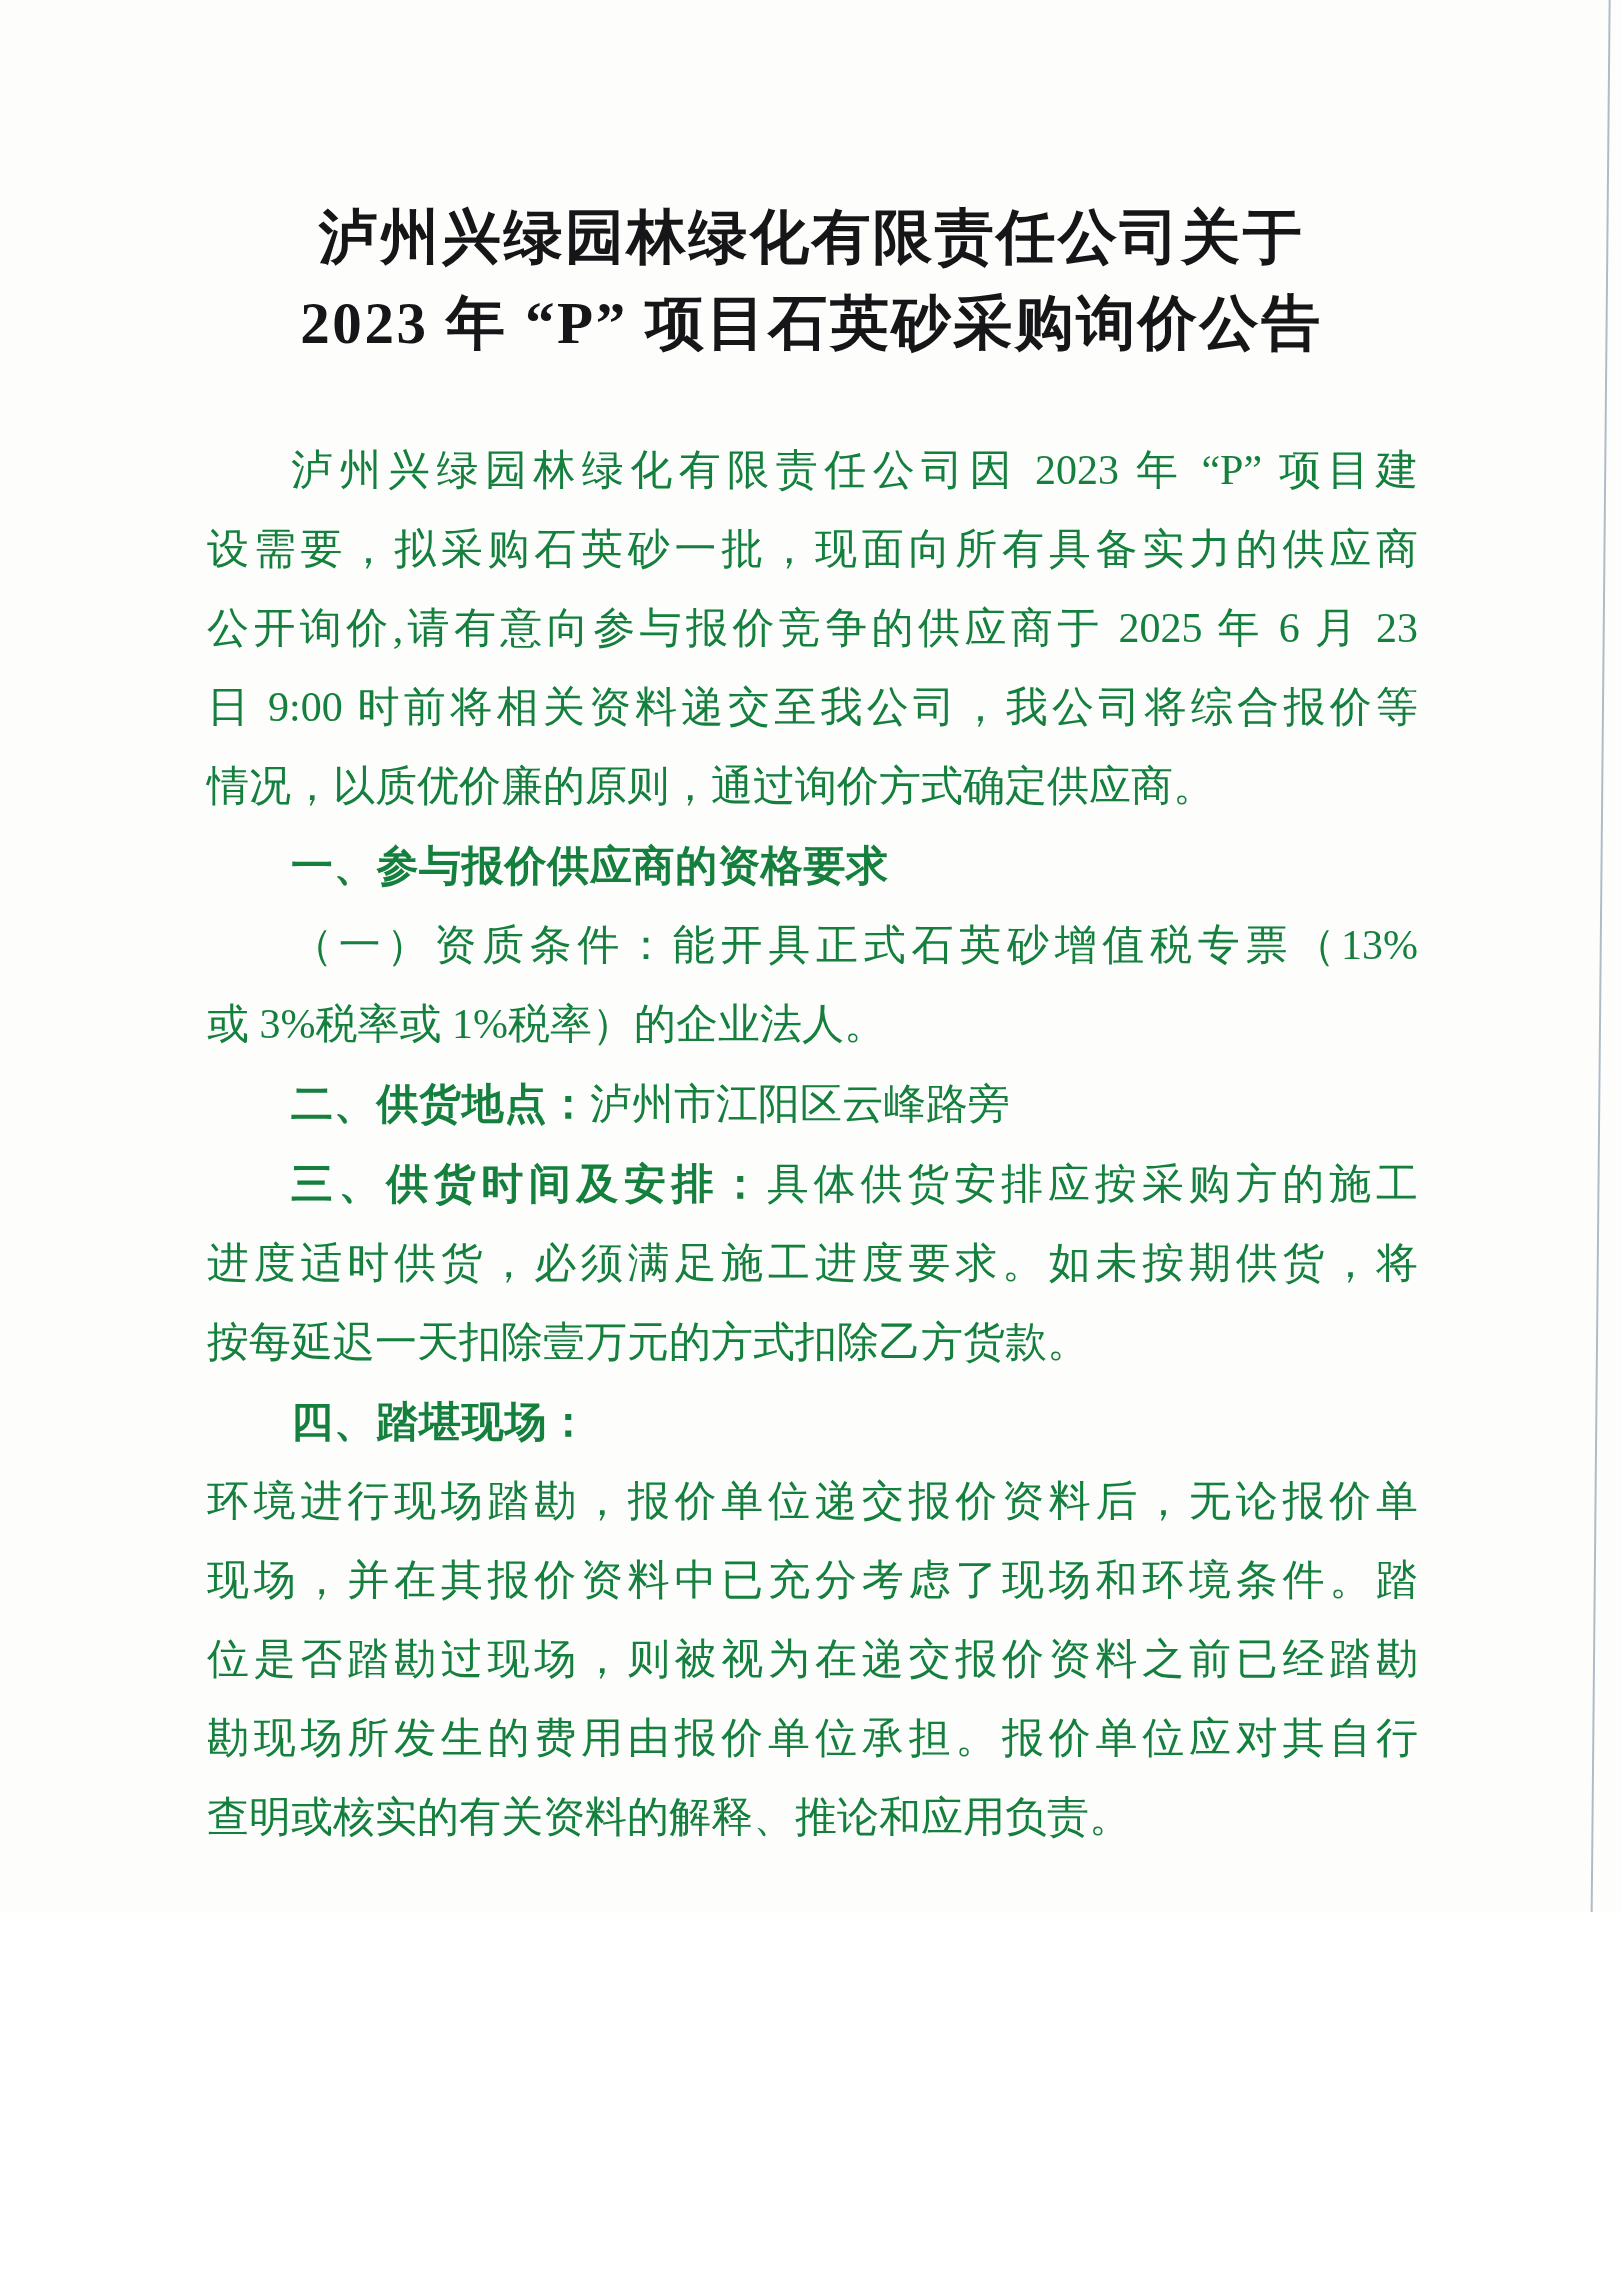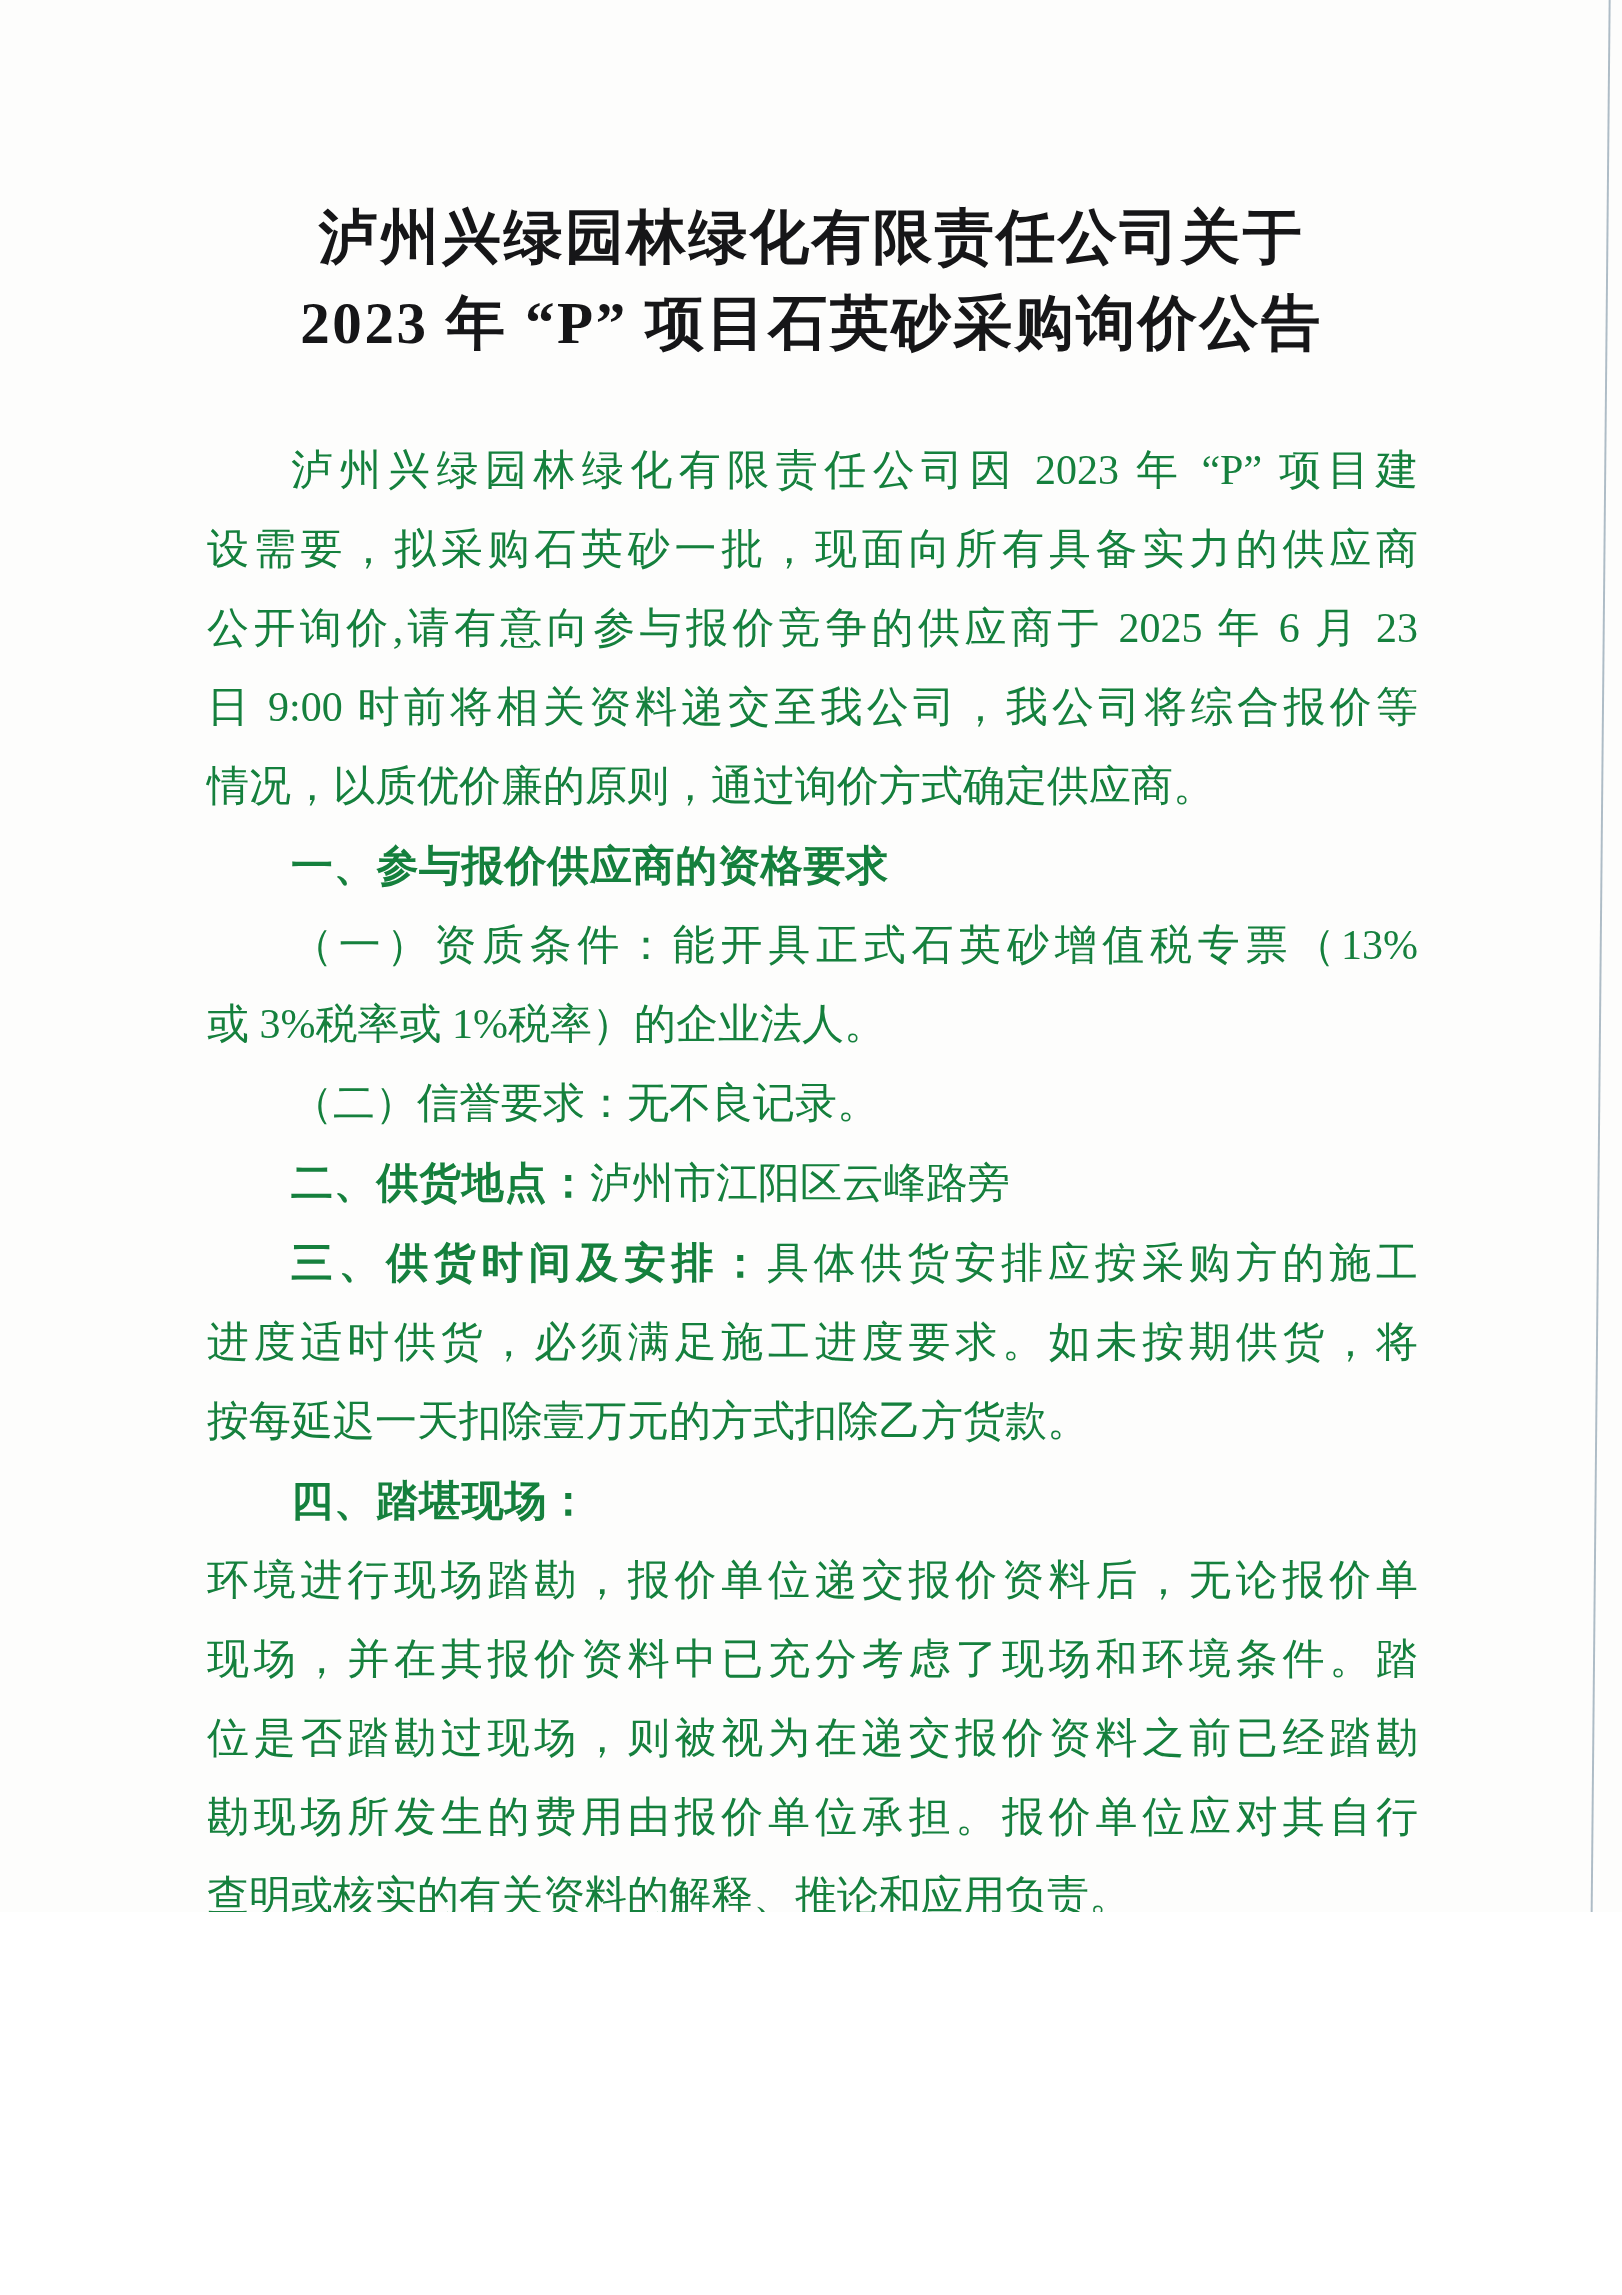--- a/index.html
+++ b/index.html
@@ -83,21 +83,20 @@
     <div class="ln indent"><span>泸州兴绿园林绿化有限责任公司因 2023 年 “P” 项目建</span></div>
     <div class="ln"><span>设需要，拟采购石英砂一批，现面向所有具备实力的供应商</span></div>
     <div class="ln"><span>公开询价,请有意向参与报价竞争的供应商于 2025 年 6 月 23</span></div>
     <div class="ln"><span>日 9:00 时前将相关资料递交至我公司，我公司将综合报价等</span></div>
     <div class="ln last"><span>情况，以质优价廉的原则，通过询价方式确定供应商。</span></div>
 
     <div class="ln indent last"><span class="b">一、参与报价供应商的资格要求</span></div>
 
     <div class="ln indent"><span>（一）资质条件：能开具正式石英砂增值税专票（13%</span></div>
     <div class="ln last"><span>或 3%税率或 1%税率）的企业法人。</span></div>
-    <div class="ln indent last"><span>（二）信誉要求：无不良记录。</span></div>
 
     <div class="ln indent last"><span class="b">二、供货地点：</span><span>泸州市江阳区云峰路旁</span></div>
 
     <div class="ln indent"><span class="b">三、供货时间及安排：</span><span>具体供货安排应按采购方的施工</span></div>
     <div class="ln"><span>进度适时供货，必须满足施工进度要求。如未按期供货，将</span></div>
     <div class="ln last"><span>按每延迟一天扣除壹万元的方式扣除乙方货款。</span></div>
 
     <div class="ln indent last"><span class="b">四、踏堪现场：</span></div>
 
     <div class="ln"><span>环境进行现场踏勘，报价单位递交报价资料后，无论报价单</span></div>

